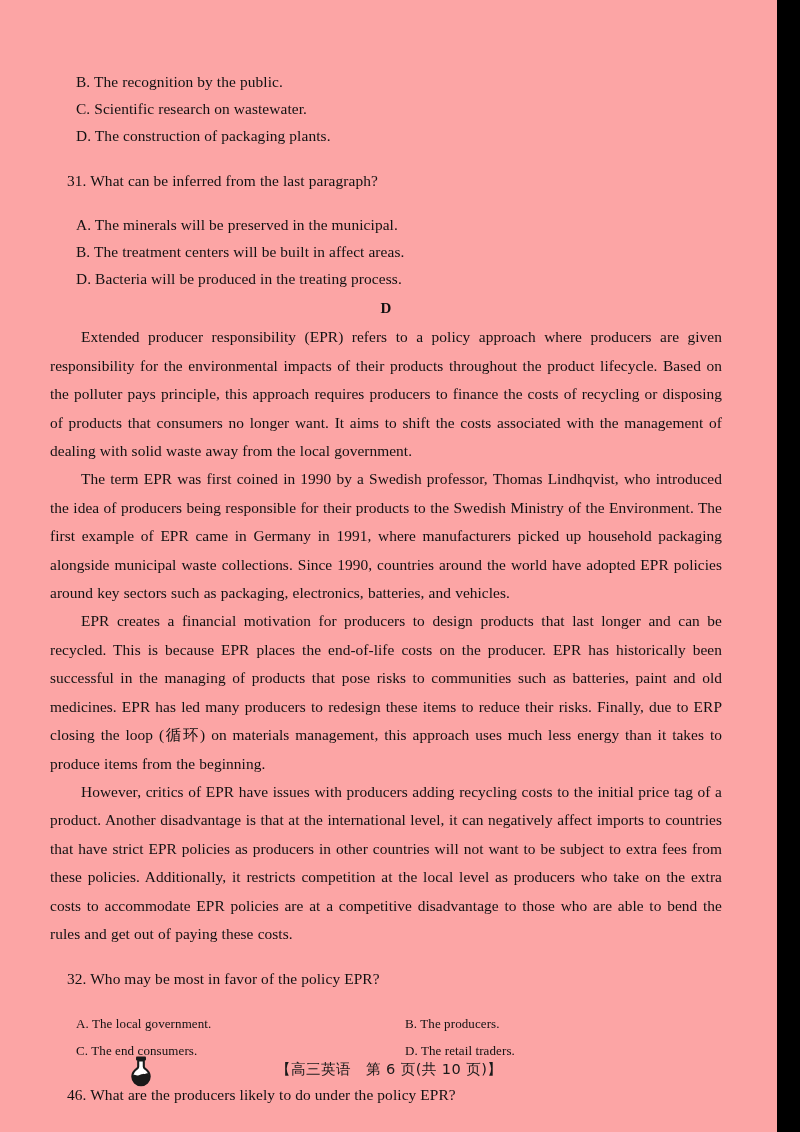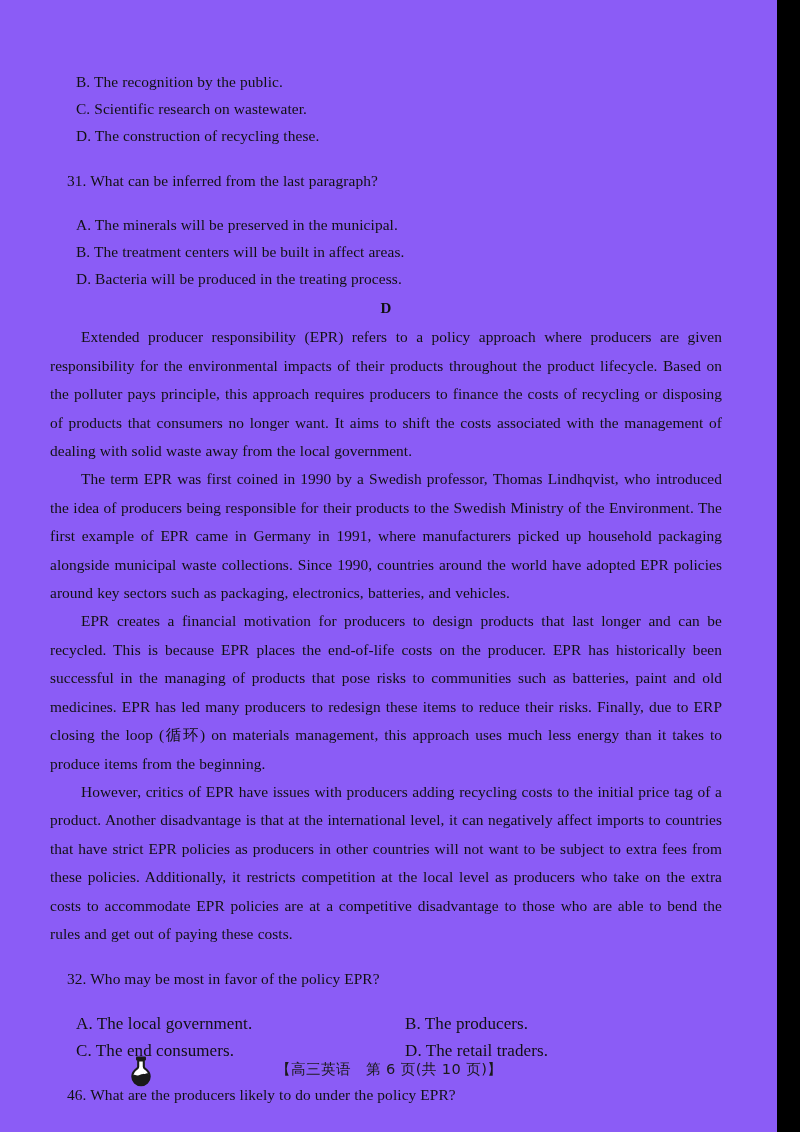--- a/index.html
+++ b/index.html
@@ -5,21 +5,21 @@
 <style>
   html, body {
     margin: 0;
     padding: 0;
     background: #ffffff;
   }
   .page {
     position: relative;
     width: 800px;
     height: 1132px;
-    background: #8b5cf6;
+    background: #fca5a5;
     overflow: hidden;
     font-family: "Liberation Serif", "DejaVu Serif", serif;
     color: #111111;
   }
   
   .scan-edge-right {
     position: absolute;
     top: 0;
     right: 0;
     width: 23px;
@@ -62,21 +62,21 @@
     margin: 0;
     text-align: justify;
     text-justify: inter-word;
     text-indent: 31px;
     letter-spacing: .05px;
     word-spacing: .3px;
   }
   
   .opt-row {
     display: flex;
-    font-size: 17px;
+    font-size: 13px;
     line-height: 27.2px;
     letter-spacing: .1px;
   }
   .opt-row .col-a {
     width: 355px;
     padding-left: 26px;
     box-sizing: border-box;
     white-space: nowrap;
   }
   .opt-row .col-b {
@@ -115,21 +115,21 @@
 
 <div class="page">
 
   <div class="scan-edge-right"></div>
 
   <div class="sheet">
 
     <div>
       <p class="opt">B. The recognition by the public.</p>
       <p class="opt">C. Scientific research on wastewater.</p>
-      <p class="opt">D. The construction of recycling these.</p>
+      <p class="opt">D. The construction of packaging plants.</p>
     </div>
 
     <div>
       <p class="q">31. What can be inferred from the last paragraph?</p>
       <p class="opt">A. The minerals will be preserved in the municipal.</p>
       <p class="opt">B. The treatment centers will be built in affect areas.</p>
       <p class="opt">D. Bacteria will be produced in the treating process.</p>
     </div>
 
     <div class="section-letter">D</div>

